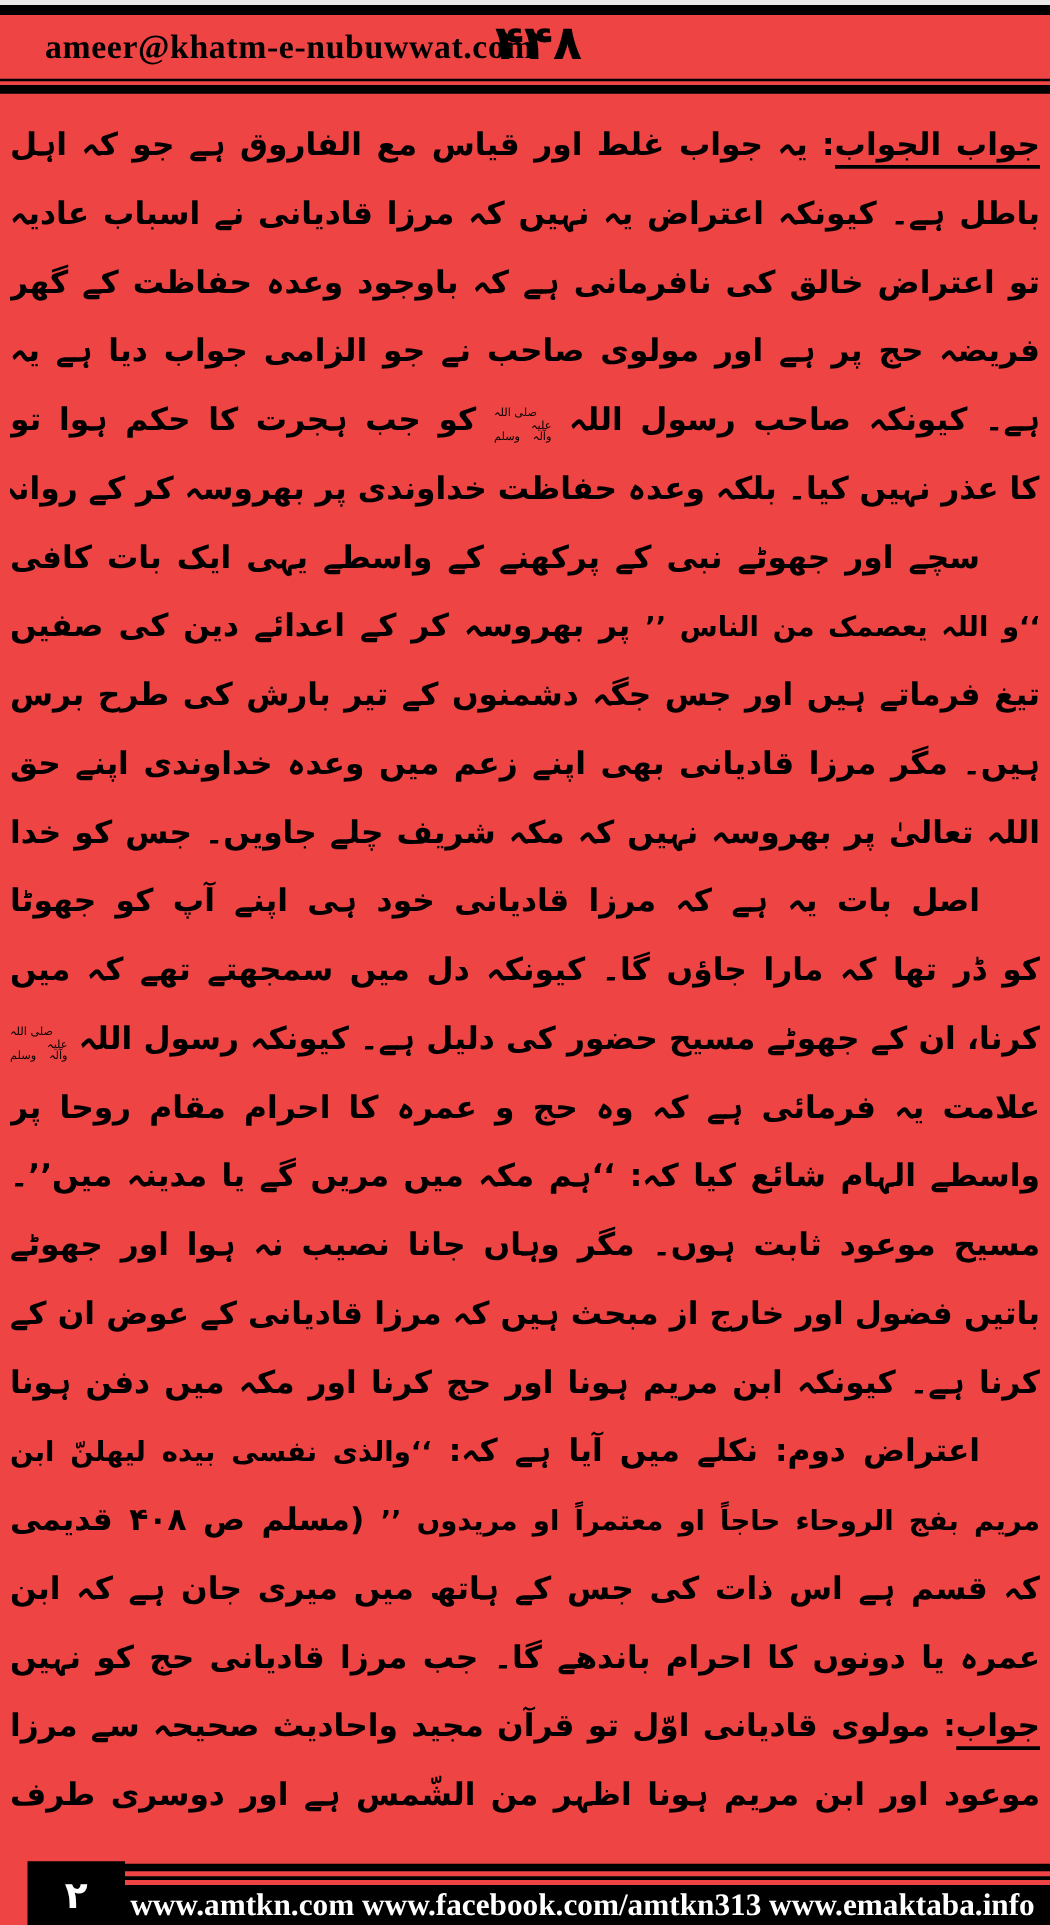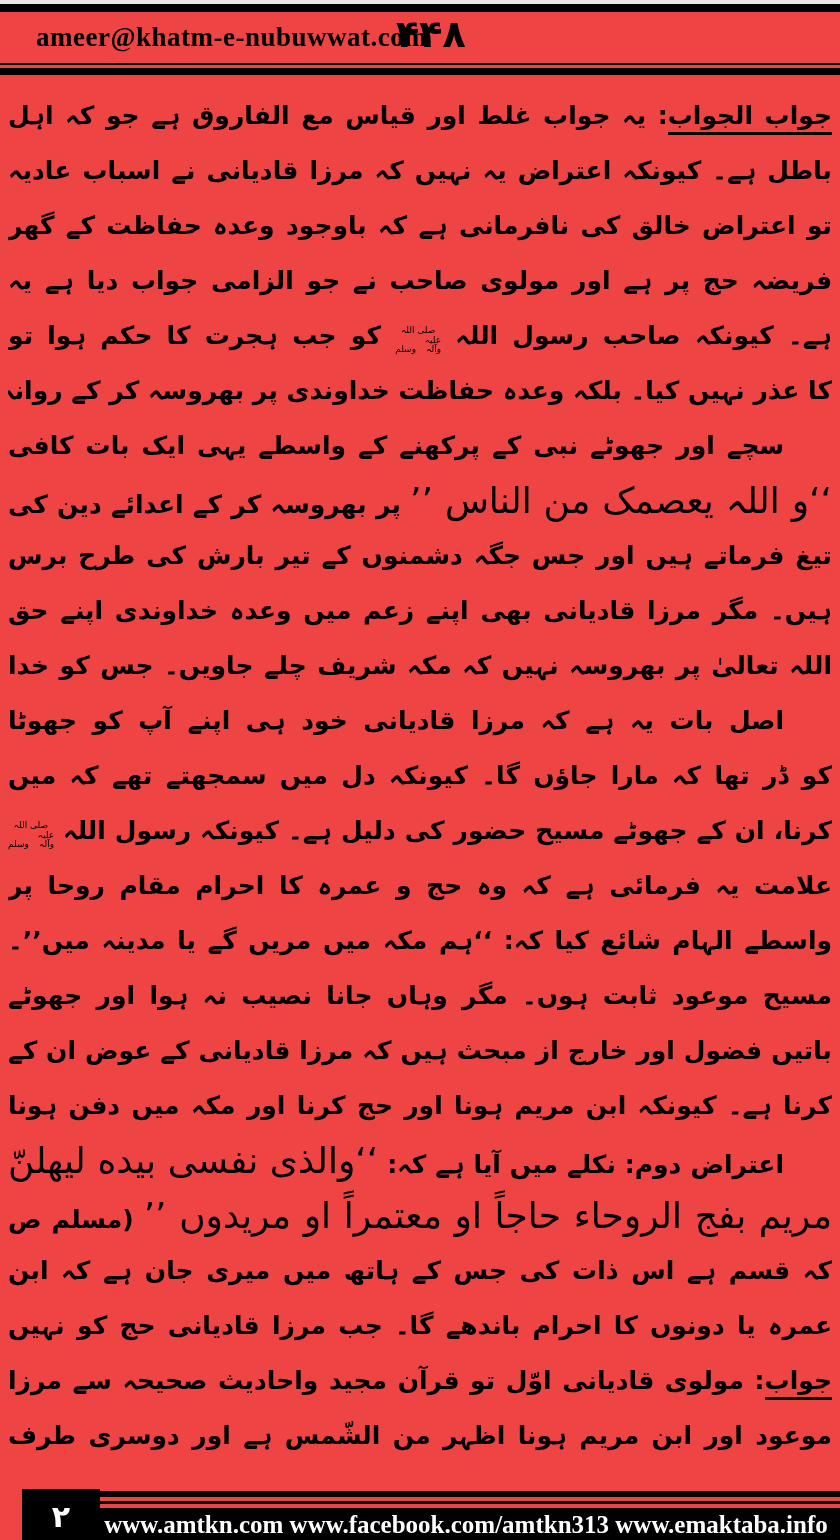--- a/index.html
+++ b/index.html
@@ -17,23 +17,23 @@
   .rule-thin{position:absolute;left:0;right:0;top:59px;height:2px;background:#000;}
   .rule-thick{position:absolute;left:0;right:0;top:64px;height:7px;background:#000;}
   
   .body{position:absolute;left:8px;right:8px;top:84px;direction:rtl;}
   .line{height:55px;line-height:55px;font-size:25px;font-weight:700;overflow:hidden;
         text-align:right;white-space:nowrap;}
   .line.j{text-align:justify;text-align-last:justify;text-justify:inter-word;white-space:normal;}
   .line.ind{padding-right:48px;}
   .s-n{}
   .s-u{border-bottom:3px solid #000;padding-bottom:2px;}
-  .s-ar{font-size:36px;font-weight:400;letter-spacing:1px;}
+  .s-ar{font-size:22px;font-weight:700;letter-spacing:1px;}
   .s-saw{display:inline-block;font-size:9px;line-height:1.05;font-weight:400;
-         white-space:pre-line;text-align:center;vertical-align:-8px;max-width:46px;}
+         white-space:pre-line;text-align:left;vertical-align:-8px;max-width:46px;}
   
   .f-line1{position:absolute;left:96px;right:0;top:1487px;height:6px;background:#000;}
   .f-line2{position:absolute;left:96px;right:0;top:1497px;height:3px;background:#000;}
   .f-bar{position:absolute;left:96px;right:0;top:1504px;height:33px;background:#000;}
   .f-url{position:absolute;left:100px;right:8px;top:1504px;height:33px;line-height:33px;
          text-align:center;color:#fff;font-family:Liberation Serif, serif;
          font-weight:bold;font-size:25px;white-space:nowrap;}
   .f-box{position:absolute;left:22px;top:1485px;width:78px;height:55px;background:#000;
          color:#fff;display:flex;align-items:center;justify-content:center;
          font-size:30px;font-weight:bold;}

